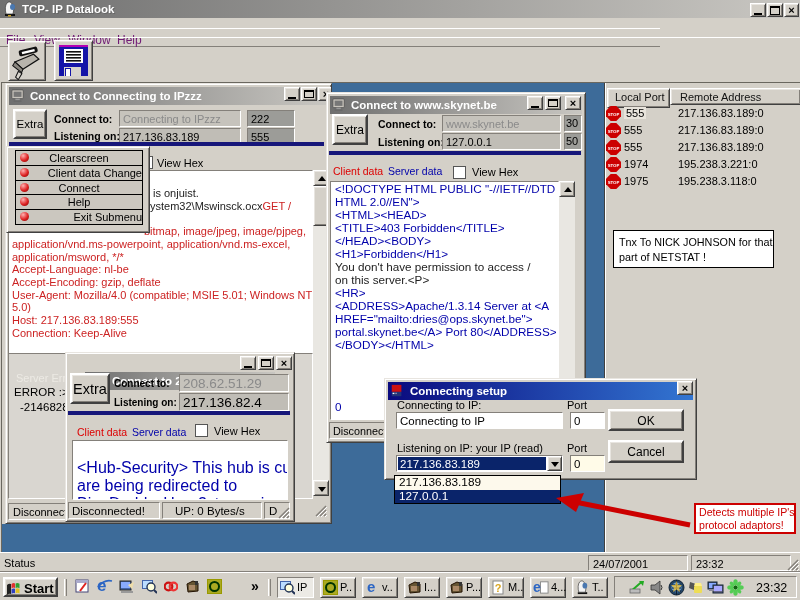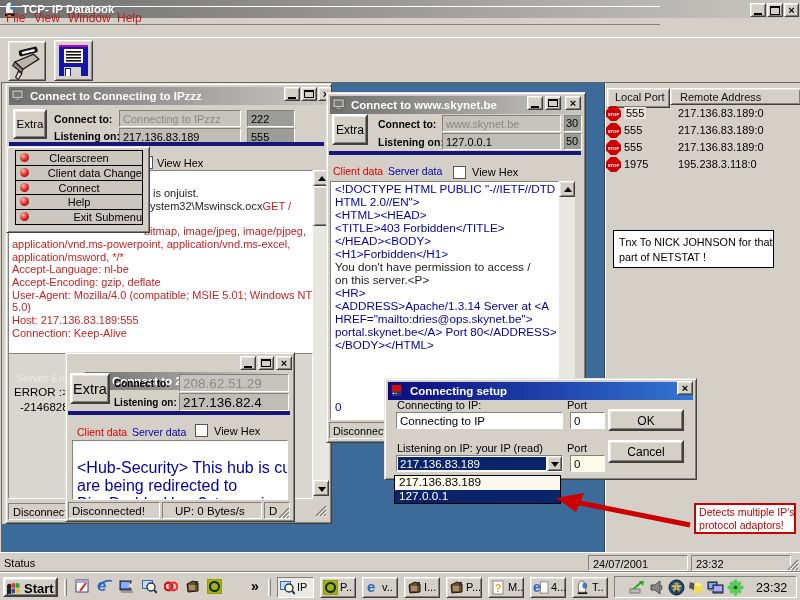--- a/index.html
+++ b/index.html
@@ -32,21 +32,21 @@
   <span style="margin-left:4px;text-shadow:1px 1px 0 #55555588">TCP- IP Datalook</span>
 </div>
 <div class="abs btn" style="left:750px;top:3px;width:16px;height:14px">
     <div class="abs" style="left:3px;top:9px;width:8px;height:2px;background:#000"></div>
   </div>
 <div class="abs btn" style="left:767px;top:3px;width:16px;height:14px">
     <div class="abs" style="left:2px;top:2px;width:10px;height:9px;border:1px solid #000;border-top-width:2px"></div>
   </div>
 <div class="abs btn" style="left:784px;top:3px;width:15px;height:14px;text-align:center;font-weight:bold;font-size:11px;line-height:12px">×</div>
 
-<div class="abs" style="left:0;top:6px;width:660px;height:19px;border-top:1px solid #fff;border-bottom:1px solid #84807a;color:#b91c1c">
+<div class="abs" style="left:0;top:28px;width:660px;height:19px;border-top:1px solid #fff;border-bottom:1px solid #84807a;color:#701a75">
   <span class="abs" style="left:6px;top:4px;font-size:12px">File</span>
   <span class="abs" style="left:34px;top:4px;font-size:12px">View</span>
   <span class="abs" style="left:68px;top:4px;font-size:12px">Window</span>
   <span class="abs" style="left:117px;top:4px;font-size:12px">Help</span>
 </div>
 
 <div class="abs" style="left:0;top:37px;width:800px;height:45px;border-top:1px solid #fff">
   <div class="abs btn" style="left:8px;top:3px;width:38px;height:40px">
     <svg width="36" height="38" viewBox="0 0 36 38">
       <g transform="rotate(-14 18 19)">
@@ -106,20 +106,30 @@
     </div>
   <div style="position:relative;height:17px">
       <span class="abs" style="left:2px;top:1px">
         <svg width="15" height="15" viewBox="0 0 16 16">
           <polygon points="5,0 11,0 16,5 16,11 11,16 5,16 0,11 0,5" fill="#cc0000"></polygon>
           <text x="8" y="10.5" font-size="4.6" fill="#fff" text-anchor="middle" font-family="Liberation Sans" font-weight="bold">STOP</text>
         </svg>
       </span>
       <span class="abs" style="left:20px;top:2px">555</span>
       <span class="abs" style="left:74px;top:2px">217.136.83.189:0</span>
+    </div>
+  <div style="position:relative;height:17px">
+      <span class="abs" style="left:2px;top:1px">
+        <svg width="15" height="15" viewBox="0 0 16 16">
+          <polygon points="5,0 11,0 16,5 16,11 11,16 5,16 0,11 0,5" fill="#cc0000"></polygon>
+          <text x="8" y="10.5" font-size="4.6" fill="#fff" text-anchor="middle" font-family="Liberation Sans" font-weight="bold">STOP</text>
+        </svg>
+      </span>
+      <span class="abs" style="left:20px;top:2px">1974</span>
+      <span class="abs" style="left:74px;top:2px">195.238.3.221:0</span>
     </div>
   <div style="position:relative;height:17px">
       <span class="abs" style="left:2px;top:1px">
         <svg width="15" height="15" viewBox="0 0 16 16">
           <polygon points="5,0 11,0 16,5 16,11 11,16 5,16 0,11 0,5" fill="#cc0000"></polygon>
           <text x="8" y="10.5" font-size="4.6" fill="#fff" text-anchor="middle" font-family="Liberation Sans" font-weight="bold">STOP</text>
         </svg>
       </span>
       <span class="abs" style="left:20px;top:2px">1975</span>
       <span class="abs" style="left:74px;top:2px">195.238.3.118:0</span>

